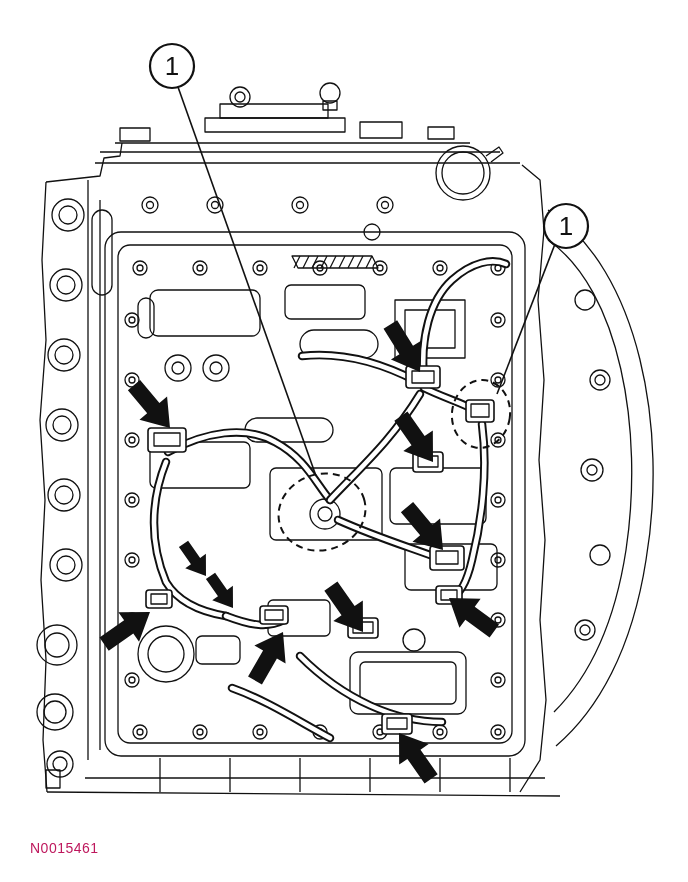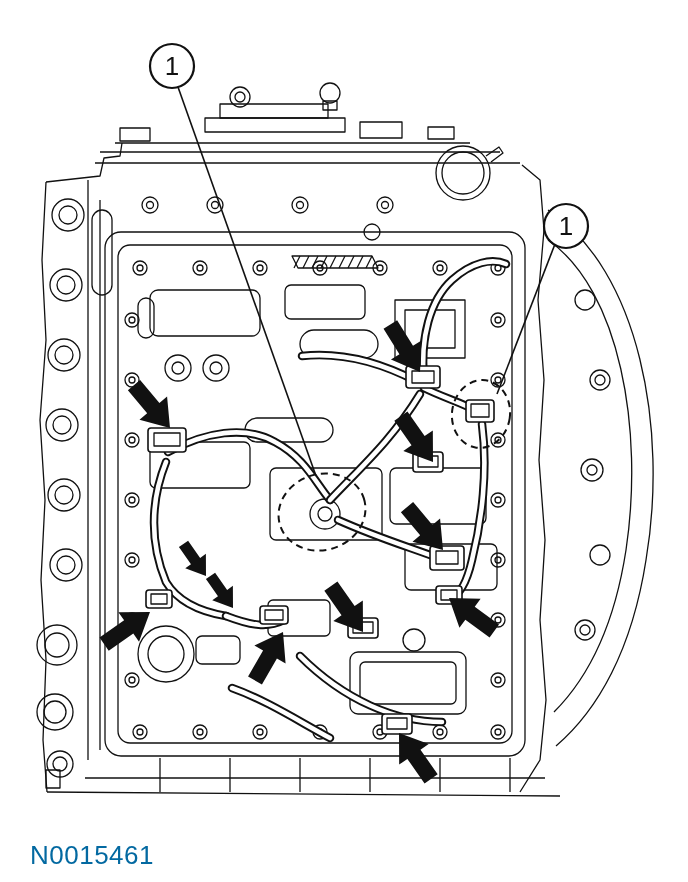--- a/index.html
+++ b/index.html
@@ -14,23 +14,23 @@
   }
   .art-svg { position: absolute; left: 0; top: 0; }
   .ln   { stroke: #111; stroke-width: 1.3; fill: none; stroke-linejoin: round; }
   .tb   { stroke: #111; stroke-width: 8.5; fill: none; stroke-linecap: round; }
   .tw   { stroke: #fff; stroke-width: 4.6; fill: none; stroke-linecap: round; }
   .conn { stroke: #111; stroke-width: 1.6; fill: #fff; }
   .figure-id {
     position: absolute;
     left: 30px;
     top: 840px;
-    font-size: 26px;
+    font-size: 14px;
     letter-spacing: 0.5px;
-    color: #0369a1;
+    color: #be185d;
   }
 </style>
 </head>
 <body>
 
 <div class="page">
 
   <svg class="art-svg" width="688" height="882" viewBox="0 0 688 882">
 
     <g>

